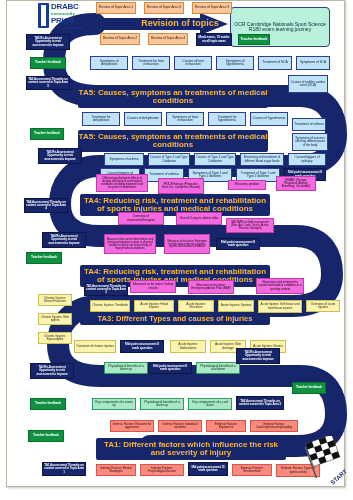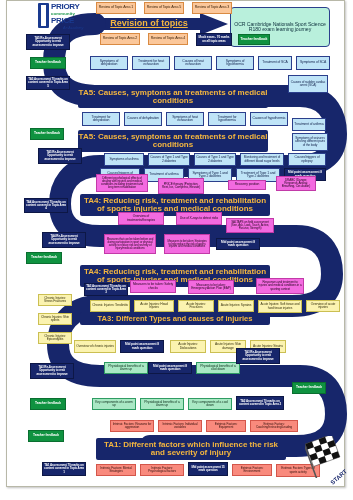--- a/index.html
+++ b/index.html
@@ -57,29 +57,29 @@
              C 68,306 58,328 58,344
              C 58,362 68,376 100,376
              L 300,376
              C 330,376 336,398 336,414
              C 336,432 326,446 296,446
              L 150,446" fill="none" stroke="#17266b" stroke-width="22" stroke-linecap="round"></path>
   </svg>
 
   <div class="logo">
     <div class="bookmark"></div>
-    <div class="l1">PRIORY</div>
+    <div class="l1">DRABC</div>
     <div class="l2">community</div>
     <div class="l3">PRICE</div>
     <div class="l4">An Academy</div>
   </div>
 
   <div class="box b-teal" style="left:230px;top:7px;width:100px;height:40px;font-size:5.2px;border-radius:4px;">OCR Cambridge Nationals Sport Science R180 exam learning journey</div>
 
-  <div class="banner" style="left:89px;top:16px;width:120px;height:15px;font-size:9px;background:transparent;text-decoration:underline;">Revision of topics</div>
+  <div class="banner" style="left:120px;top:16px;width:120px;height:15px;font-size:9px;background:transparent;">Revision of topics</div>
   <div class="banner" style="left:78px;top:86px;width:190px;height:22px;font-size:8px;">TA5: Causes, symptoms an treatments of medical conditions</div>
   <div class="banner" style="left:78px;top:130px;width:190px;height:22px;font-size:8px;">TA5: Causes, symptoms an treatments of medical conditions</div>
   <div class="banner" style="left:80px;top:194px;width:190px;height:22px;font-size:8px;">TA4: Reducing risk, treatment and rehabilitation of sports injuries and medical conditions</div>
   <div class="banner" style="left:80px;top:265px;width:190px;height:22px;font-size:8px;">TA4: Reducing risk, treatment and rehabilitation of sports injuries and medical conditions</div>
   <div class="banner" style="left:80px;top:312px;width:190px;height:13px;font-size:7.6px;">TA3: Different Types and causes of injuries</div>
   <div class="banner" style="left:96px;top:438px;width:190px;height:22px;font-size:8px;">TA1: Different factors which influence the risk and severity of injury</div>
 
   <div class="box b-orange" style="left:96px;top:2px;width:40px;height:12px;font-size:3.6px;">Review of Topic Area 1</div>
   <div class="box b-orange" style="left:144px;top:2px;width:40px;height:12px;font-size:3.6px;">Review of Topic Area 5</div>
   <div class="box b-orange" style="left:192px;top:2px;width:40px;height:12px;font-size:3.6px;">Review of Topic Area 3</div>

